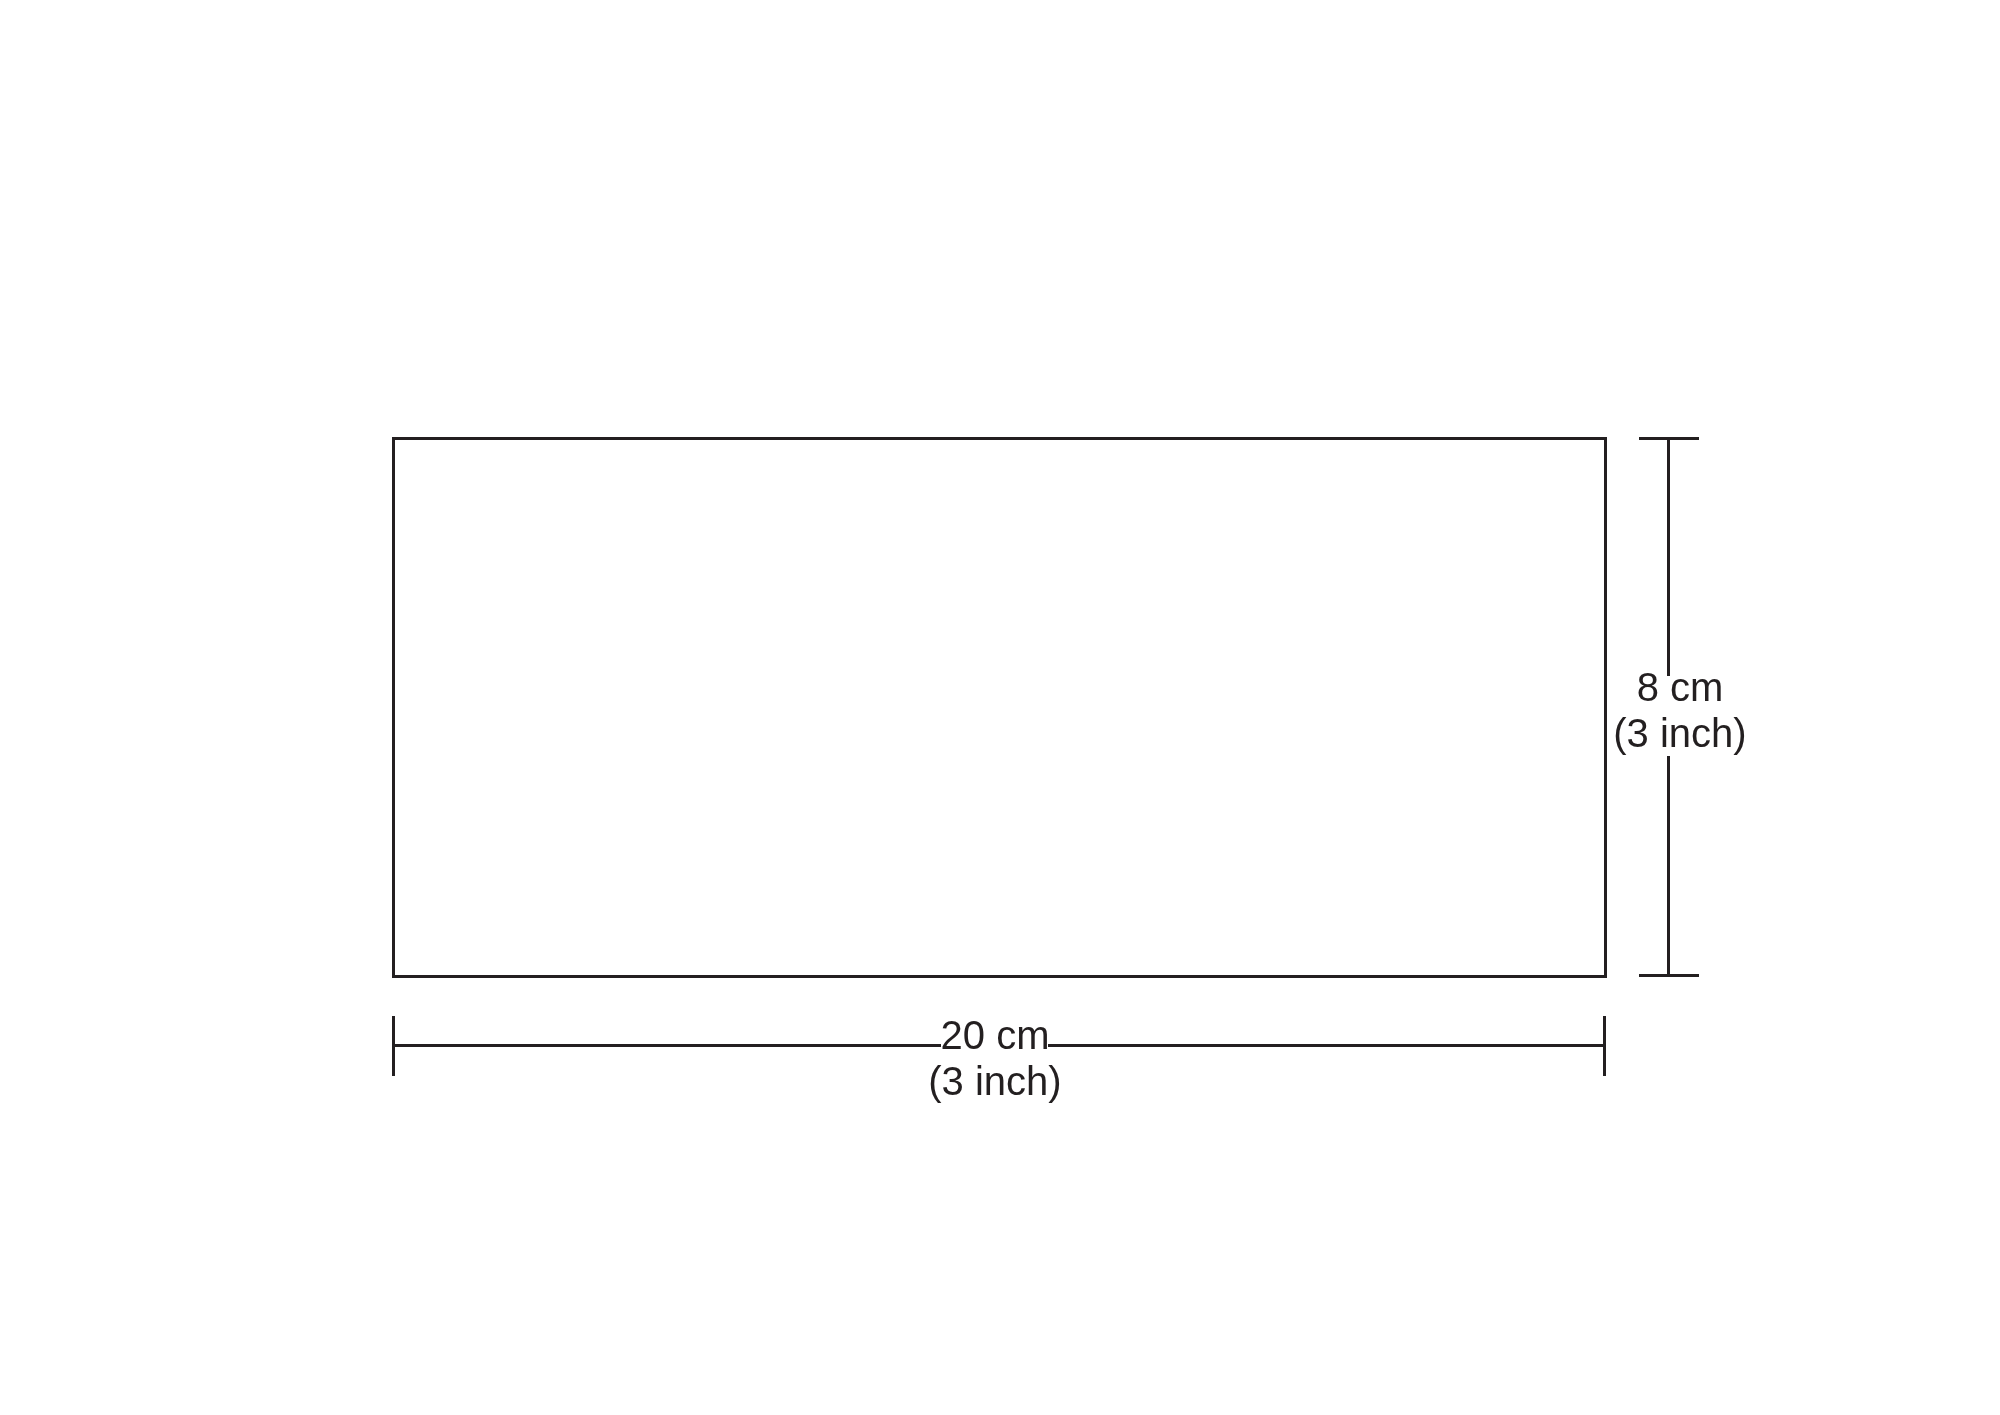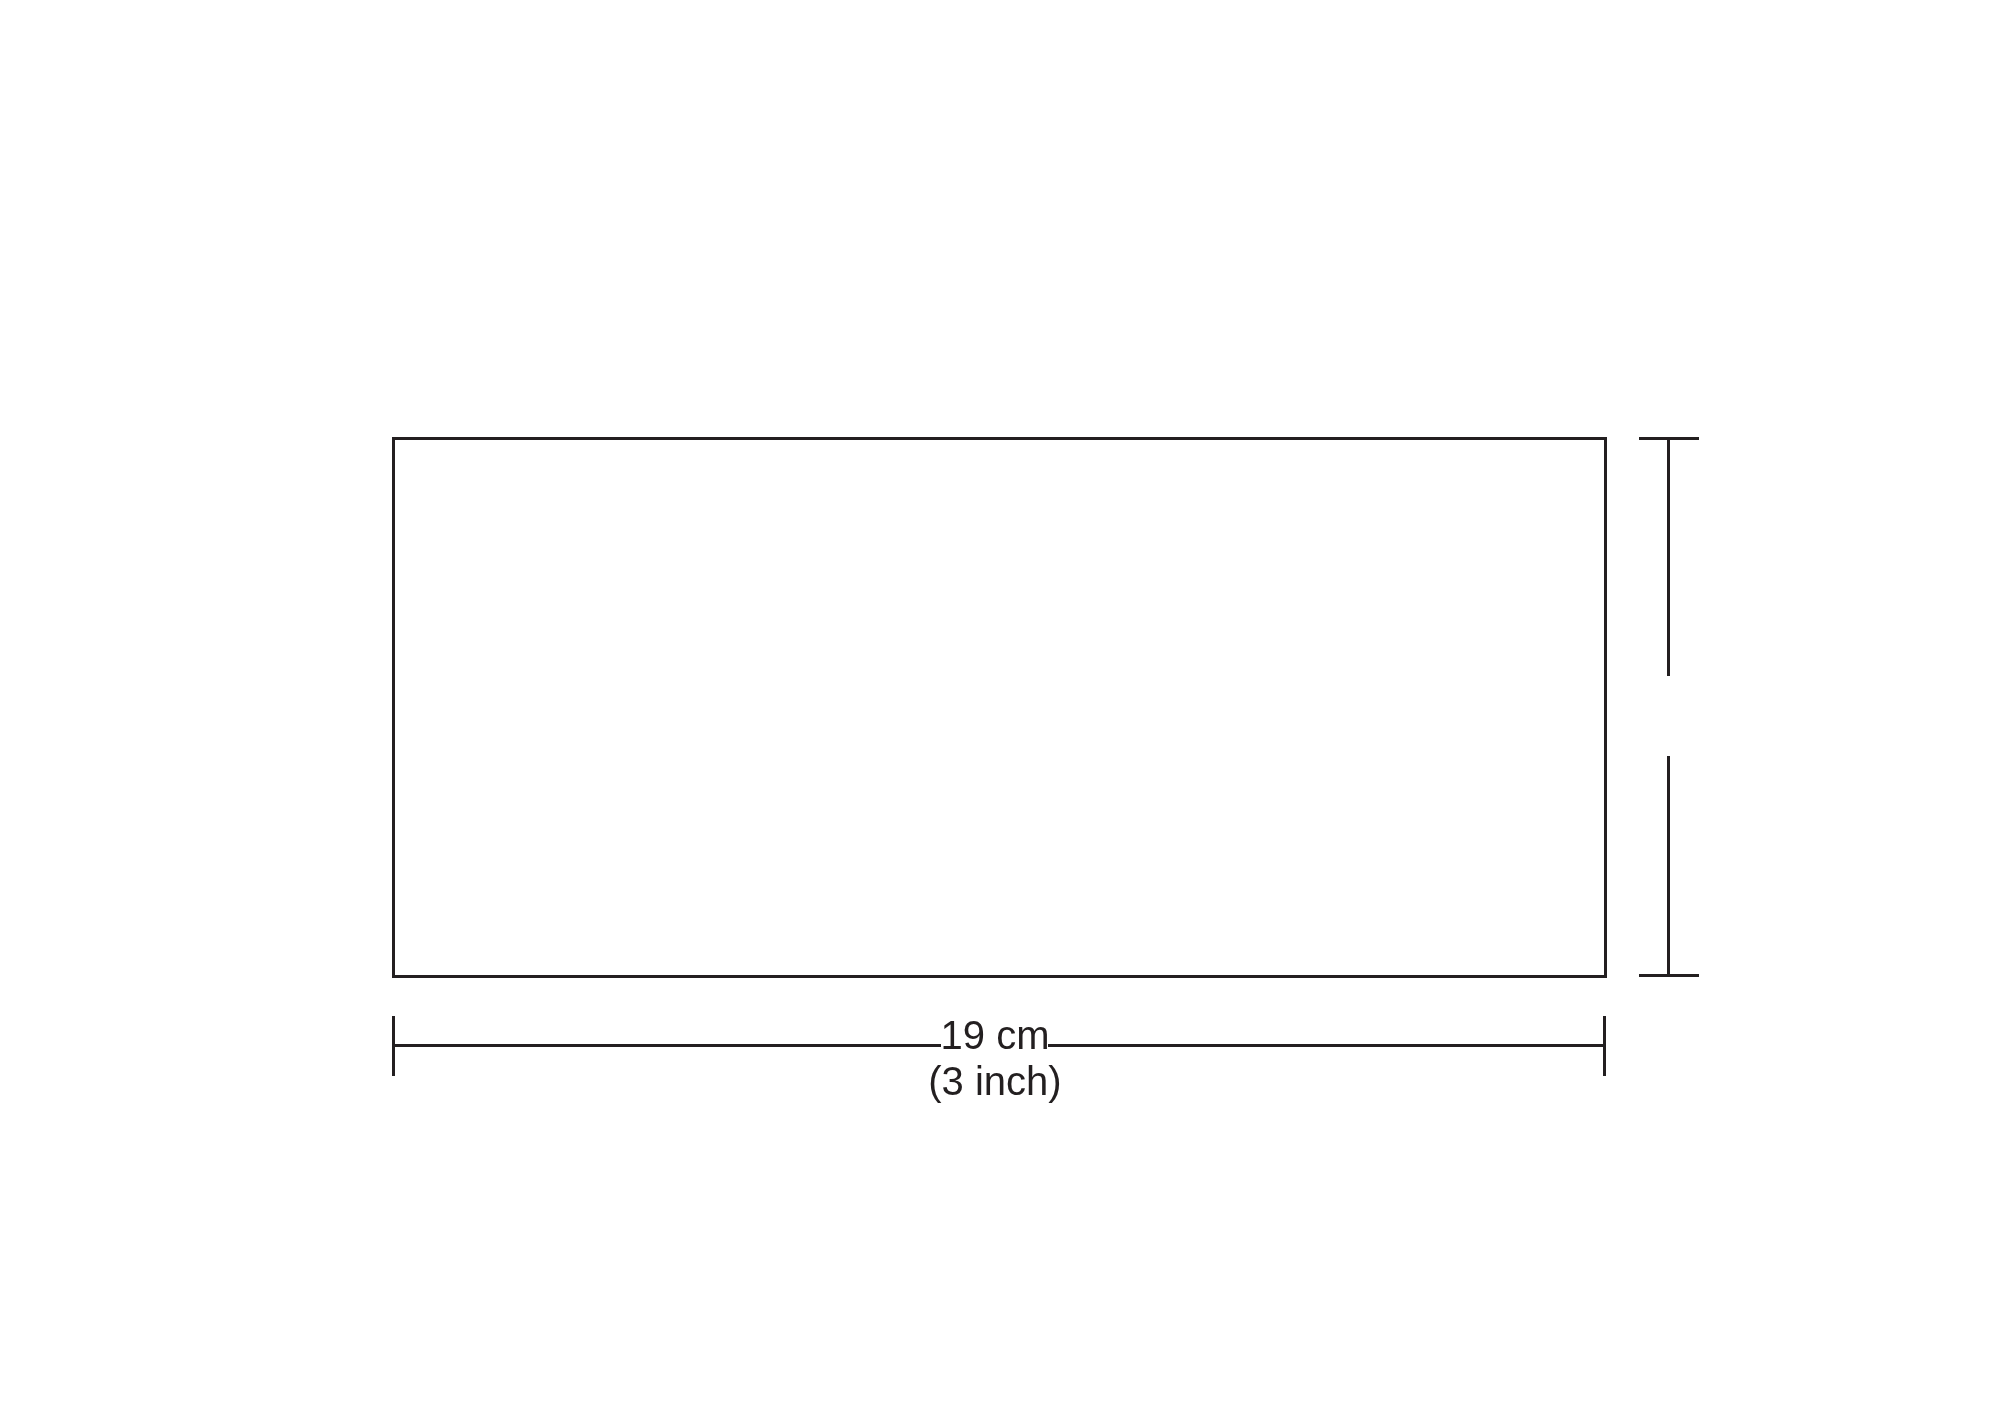--- a/index.html
+++ b/index.html
@@ -75,23 +75,27 @@
 <body>
 
 <div class="canvas">
 
   <div class="rect"></div>
 
   <div class="cap-h" style="left:1639px; top:437px;"></div>
   <div class="cap-h" style="left:1639px; top:974px;"></div>
   <div class="vseg" style="left:1667px; top:440px; height:236px;"></div>
   <div class="vseg" style="left:1667px; top:756px; height:218px;"></div>
+  <div class="dim-label height-label">
+    <div>8 cm</div>
+    <div>(3 inch)</div>
+  </div>
 
   <div class="tick-v" style="left:392px; top:1016px;"></div>
   <div class="tick-v" style="left:1603px; top:1016px;"></div>
   <div class="hseg" style="left:395px; top:1044px; width:546px;"></div>
   <div class="hseg" style="left:1048px; top:1044px; width:555px;"></div>
   <div class="dim-label width-label">
-    <div>19 cm</div>
+    <div>20 cm</div>
     <div>(3 inch)</div>
   </div>
 
 </div>
 
 </body></html>

